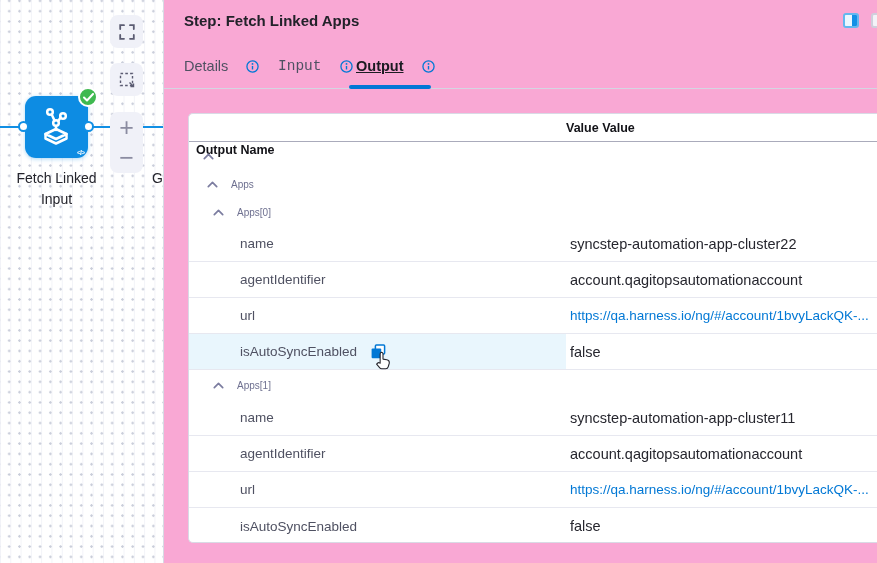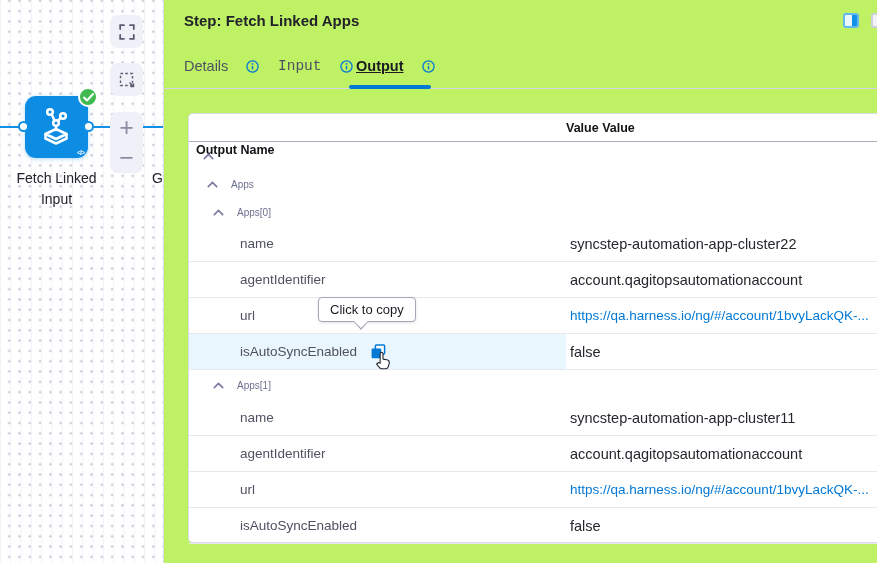--- a/index.html
+++ b/index.html
@@ -29,21 +29,21 @@
   .toolbar-btn { position:absolute; left:110px; width:33px; height:33px; background:#f0f1f8;
     border-radius:8px; display:flex; align-items:center; justify-content:center; z-index:4; }
   .btn-fullscreen { top:15px; } .btn-marquee { top:63px; }
   .zoom-box { position:absolute; left:110px; top:112px; width:33px; height:61px; background:#f0f1f8;
     border-radius:8px; display:flex; flex-direction:column; z-index:4; }
   .zoom-box > div { flex:1; display:flex; align-items:center; justify-content:center;
     font-size:25px; font-weight:300; color:#8b8ca1; line-height:1; }
   .divider { position:absolute; left:163px; top:0; width:1px; height:563px; background:#d8dae4; z-index:5; }
 
   
-  .panel { position:absolute; left:164px; top:0; width:713px; height:563px; background:#bef264; }
+  .panel { position:absolute; left:164px; top:0; width:713px; height:563px; background:#f9a8d4; }
   .panel-title { position:absolute; left:20px; top:12px; font-size:15px; font-weight:bold; color:#22222a; }
   .win-icon { position:absolute; top:13px; width:16px; height:15px; border-radius:3px; display:flex;
     overflow:hidden; }
   .win-icon.blue { left:679px; border:2px solid #62b8ef; }
   .win-icon.blue .l { width:7px; background:#eaf7ff; } .win-icon.blue .r { flex:1; background:#1290e6; }
   .win-icon.gray { left:707px; border:2px solid #cfd0dc; }
   .win-icon.gray .l { width:7px; background:#f3f3f8; }
 
   .tabs-border { position:absolute; left:0; right:0; top:88px; height:1px; background:#d4d5e2; }
   .tab { position:absolute; top:58px; display:flex; align-items:center; gap:18px; font-size:14.5px;
@@ -258,15 +258,14 @@
     </div>
     <div class="kv-row">
       <div class="k-cell">url</div>
       <div class="v-cell link">https://qa.harness.io/ng/#/account/1bvyLackQK-...</div>
     </div>
     <div class="kv-row">
       <div class="k-cell">isAutoSyncEnabled</div>
       <div class="v-cell">false</div>
     </div>
 
-    <div class="tooltip">Click to copy</div>
   </div>
 </div>
 
 </body></html>

